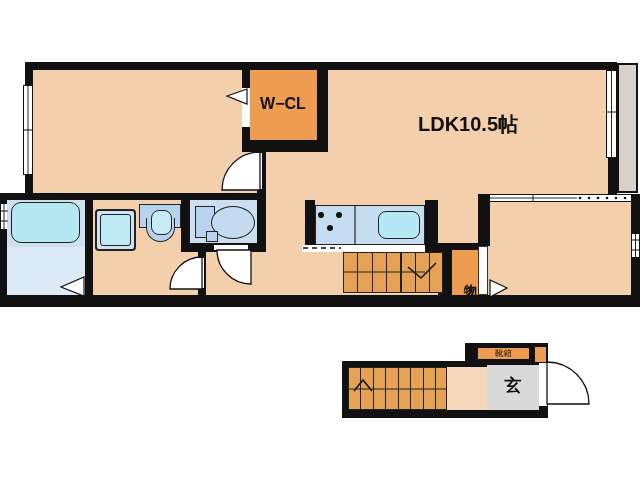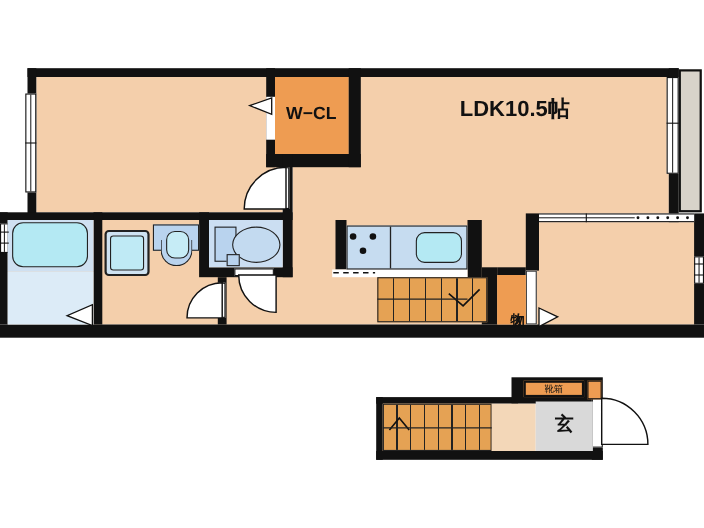--- a/index.html
+++ b/index.html
@@ -132,18 +132,18 @@
     <line x1="355" y1="206" x2="355" y2="244" stroke="#222" stroke-width="1.2"></line>
     <line x1="303" y1="248" x2="341" y2="248" stroke="#111" stroke-width="1.4" stroke-dasharray="5,4"></line>
     <g fill="#111">
       <circle cx="321" cy="215" r="3"></circle>
         <circle cx="339" cy="215" r="3"></circle>
         <circle cx="330" cy="228" r="3"></circle>
     </g>
   </svg>
 
   <div class="lbl" style="left:247px;top:95px;width:72px;font-size:16px;">W−CL</div>
-  <div class="lbl" style="left:388px;top:88px;width:160px;font-size:20px;">LDK10.5帖</div>
+  <div class="lbl" style="left:388px;top:113px;width:160px;font-size:20px;">LDK10.5帖</div>
   <div class="lbl vtext" style="left:453px;top:253px;width:24px;height:42px;font-size:13px;">物入</div>
   <div class="lbl" style="left:487px;top:377px;width:52px;font-size:17px;">玄</div>
   <div class="lbl" style="left:476px;top:349px;width:55px;font-size:8.5px;font-weight:400;">靴箱</div>
 
 </div>
 
 </body></html>

